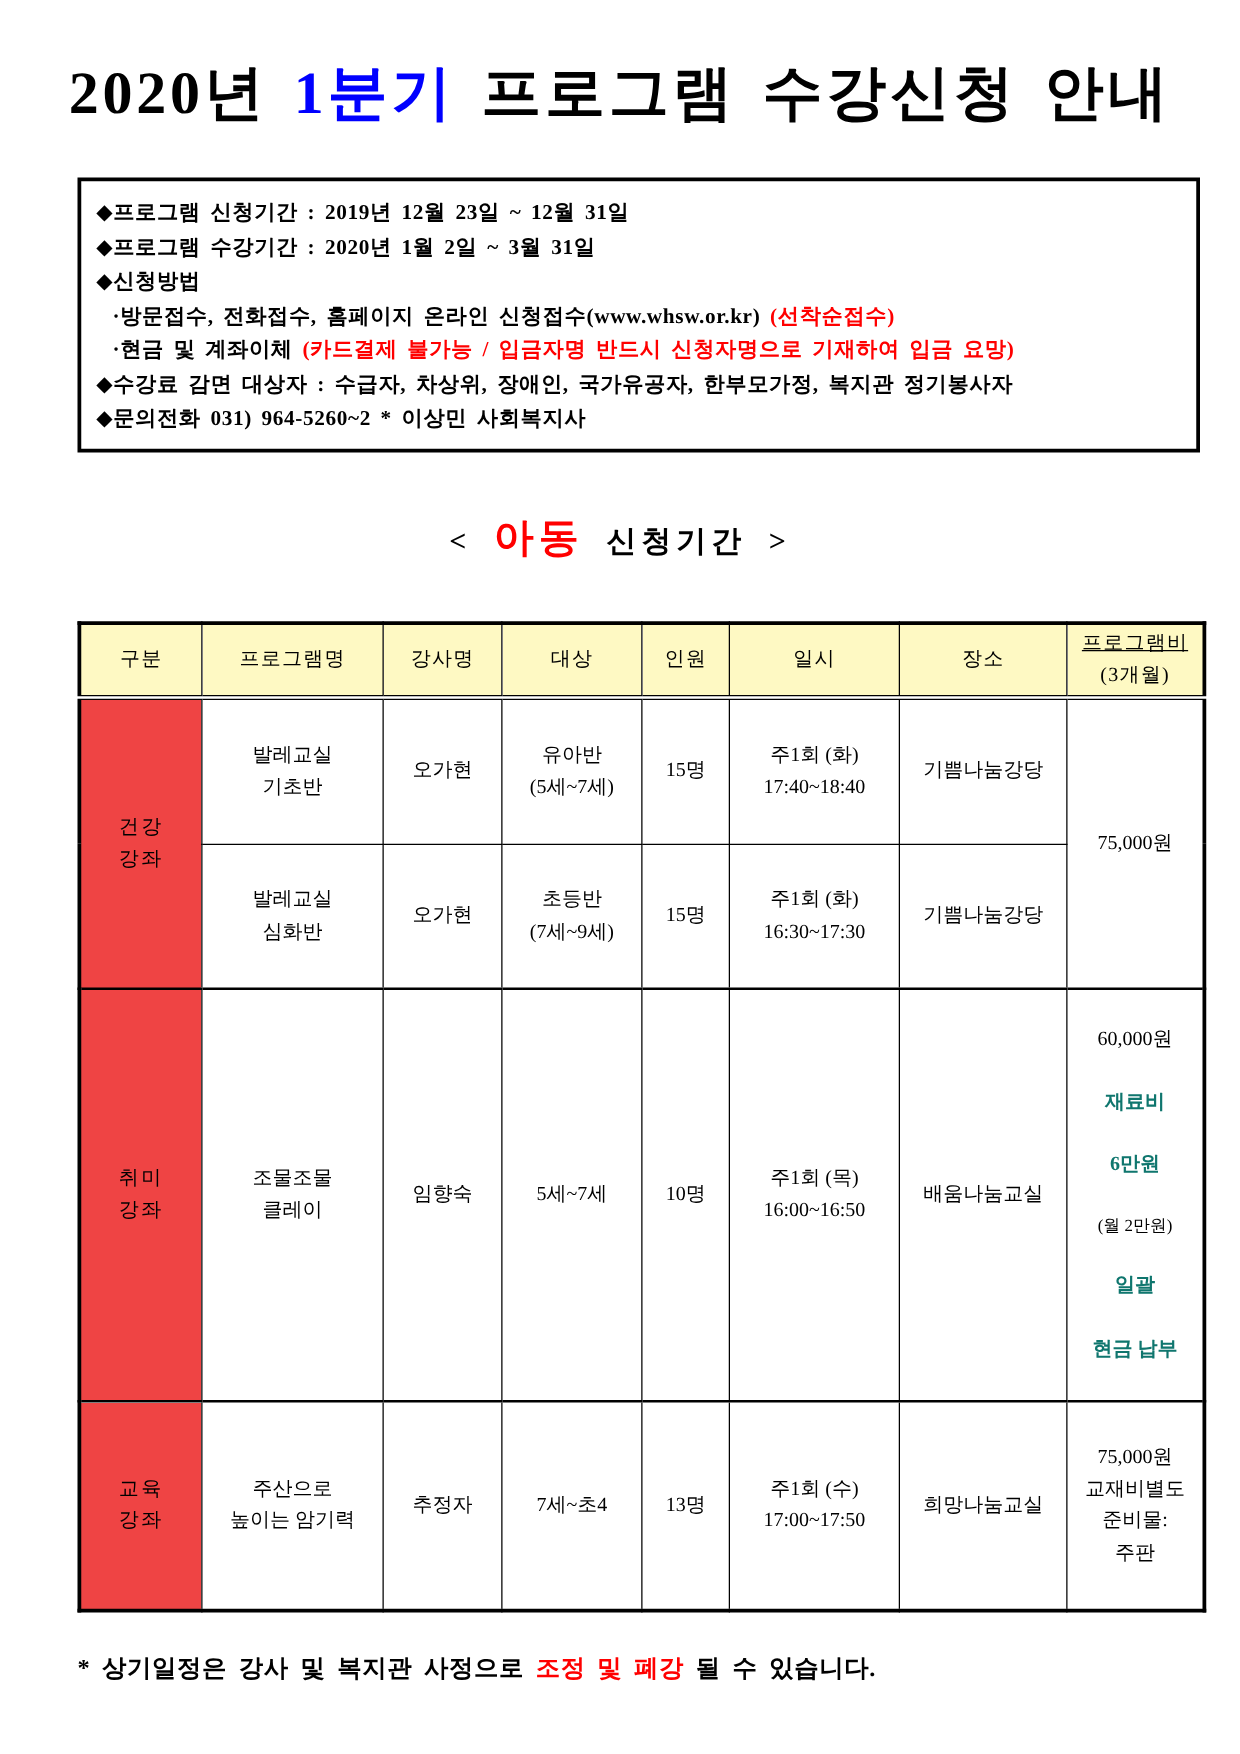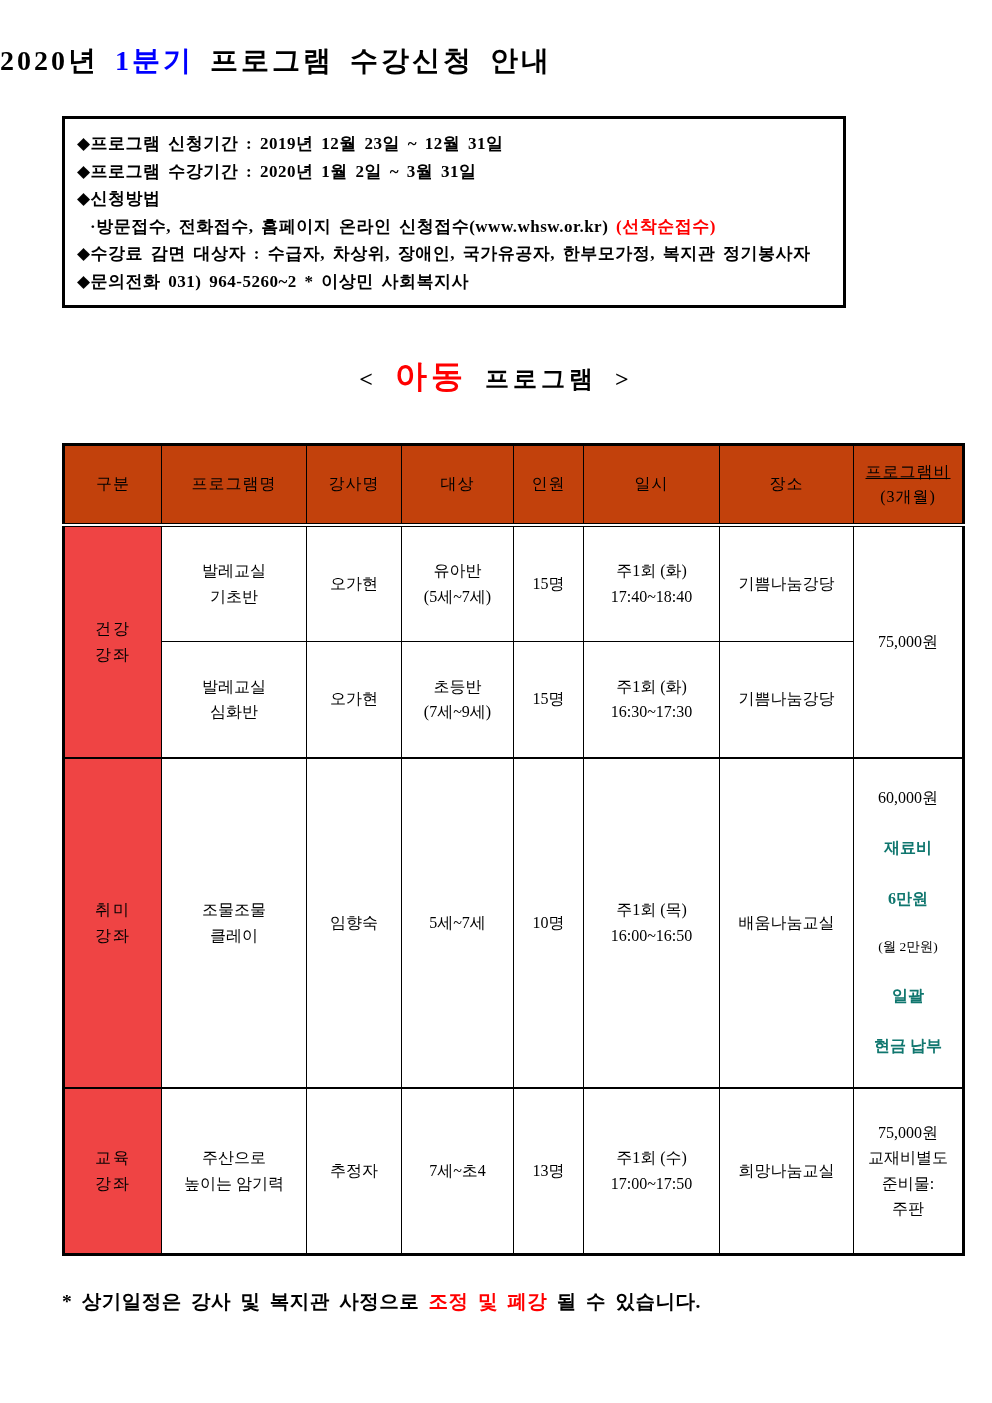--- a/index.html
+++ b/index.html
@@ -19,36 +19,36 @@
     background: #ffffff;
     box-sizing: border-box;
     padding-top: 42px;
   }
   .red  { color: #ff0000; }
   .blue { color: #0000ff; }
   .u    { text-decoration: underline; }
 
   
   .title {
-    text-align: left;
-    font-size: 28px;
+    text-align: center;
+    font-size: 48px;
     font-weight: 700;
     letter-spacing: 3px;
     word-spacing: 6px;
     margin: 0 0 0 0;
     white-space: nowrap;
     font-family: Liberation Serif, serif;
   }
 
   
   .info-box {
     margin: 36px 32px 0 62px;
     border: 3px solid #000000;
     box-sizing: border-box;
-    width: 784px;
+    width: 898px;
     padding: 11px 12px 10px 12px;
     font-size: 17px;
     font-weight: 600;
     letter-spacing: 0.5px;
     word-spacing: 3px;
   }
   .info-line { line-height: 27.5px; white-space: nowrap; }
   .info-line.sub    { padding-left: 13px; }
   .info-line.indent { padding-left: 22px; }
 
@@ -75,21 +75,21 @@
   .program-table th,
   .program-table td {
     border: 1px solid #000000;
     text-align: center;
     vertical-align: middle;
     padding: 2px;
     white-space: pre-line;
     line-height: 1.6;
     overflow: hidden;
   }
-  .program-table thead tr { height: 80px; background: #c2410c; }
+  .program-table thead tr { height: 60px; background: #fef9c3; }
   .program-table th { font-weight: 400; font-size: 16px; letter-spacing: 1px; }
   .program-table tr.r1 { height: 117px; }
   .program-table tr.r2 { height: 116px; }
   .program-table tr.r3 { height: 219px; }
   .program-table tr.r4 { height: 167px; }
   .program-table thead th { border-bottom: 4px double #000000; }
   .program-table tr.group td { border-top: 2px solid #000000; }
   .program-table td.cat { background: #ef4444; letter-spacing: 2px; }
   .price-line { display: block; line-height: 1.55; }
   .price-strong { color: #0f766e; font-weight: 700; }
@@ -110,25 +110,26 @@
 
 <div class="page">
 
   <h1 class="title"><span>2020년 </span><span class="blue">1분기</span><span> 프로그램 수강신청 안내</span></h1>
 
   <div class="info-box">
     <div class="info-line">◆프로그램 신청기간 : 2019년 12월 23일 ~ 12월 31일</div>
     <div class="info-line">◆프로그램 수강기간 : 2020년 1월 2일 ~ 3월 31일</div>
     <div class="info-line">◆신청방법</div>
     <div class="info-line sub"><span>·방문접수, 전화접수, 홈페이지 온라인 신청접수(www.whsw.or.kr) </span><span class="red">(선착순접수)</span></div>
+    <div class="info-line sub"><span>·현금 및 계좌이체 </span><span class="red">(카드결제 불가능 / 입금자명 반드시 신청자명으로 기재하여 입금 요망)</span></div>
     <div class="info-line">◆수강료 감면 대상자 : 수급자, 차상위, 장애인, 국가유공자, 한부모가정, 복지관 정기봉사자</div>
     <div class="info-line">◆문의전화 031) 964-5260~2   * 이상민 사회복지사</div>
   </div>
 
-  <div class="section-title"><span>&lt;</span> <span class="red cat">아동</span> <span>프로그램</span> <span>&gt;</span></div>
+  <div class="section-title"><span>&lt;</span> <span class="red cat">아동</span> <span>신청기간</span> <span>&gt;</span></div>
 
   <table class="program-table">
     <colgroup>
       <col style="width:98px">
         <col style="width:145px">
         <col style="width:95px">
         <col style="width:112px">
         <col style="width:70px">
         <col style="width:136px">
         <col style="width:134px">

